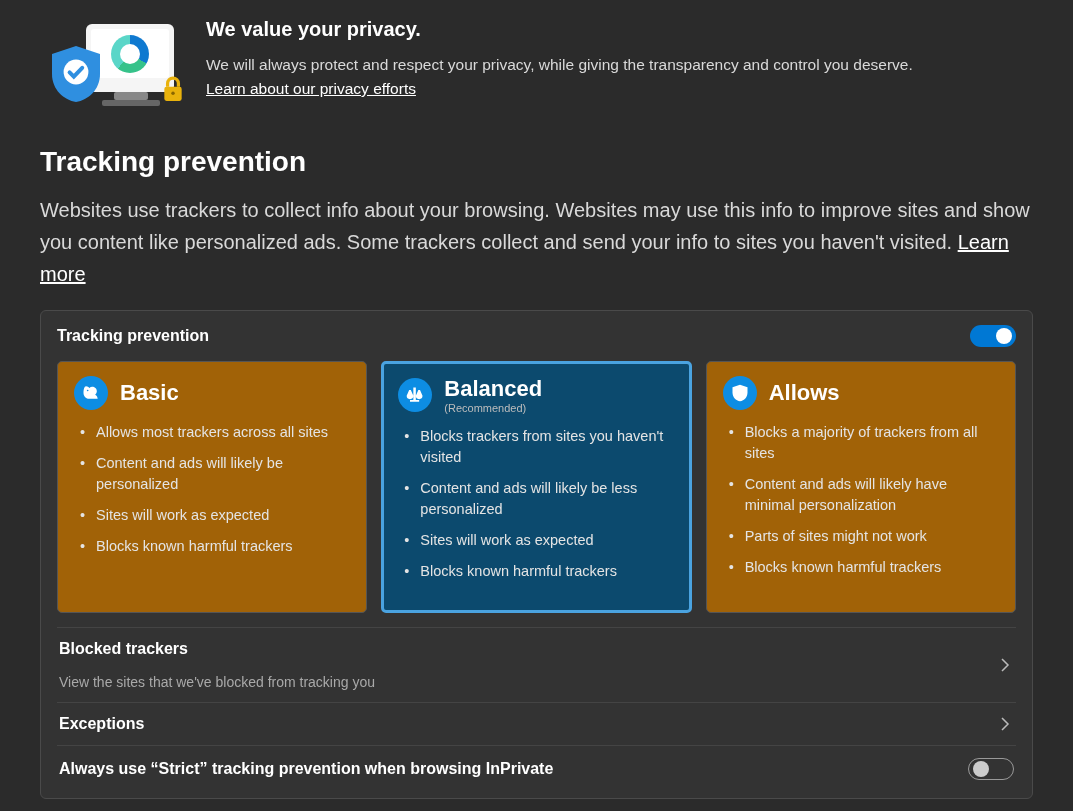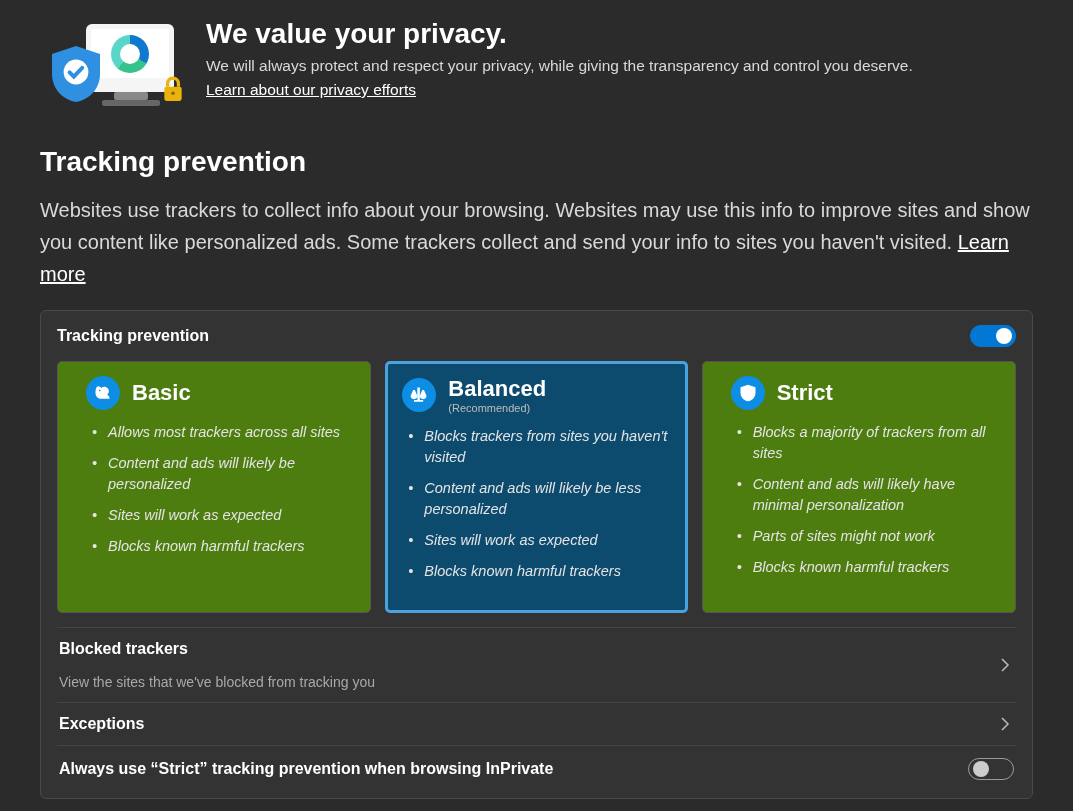--- a/index.html
+++ b/index.html
@@ -20,21 +20,21 @@
   .hero-ill { width: 140px; height: 92px; flex: 0 0 140px; position: relative; }
   .monitor { position:absolute; left:46px; top:6px; width:88px; height:68px; background:#f5f5f5; border-radius:6px; }
   .monitor-inner { position:absolute; left:5px; top:5px; right:5px; bottom:14px; background:#fff; border-radius:3px; display:flex; align-items:center; justify-content:center;}
   .monitor-stand { position:absolute; left:74px; top:74px; width:34px; height:8px; background:#888; border-radius:2px;}
   .monitor-base { position:absolute; left:62px; top:82px; width:58px; height:6px; background:#666; border-radius:2px;}
   .edge-logo { width:38px; height:38px; border-radius:50%; background: conic-gradient(#0f79d0 0 120deg,#36c28a 120deg 220deg,#5ad6c8 220deg 360deg); position:relative;}
   .edge-logo::after{content:"";position:absolute;inset:9px;border-radius:50%;background:#fff;}
   .shield-blue { position:absolute; left:12px; top:28px; width:48px; height:56px; }
   .lock { position:absolute; left:122px; top:58px; width:22px; height:26px; }
 
-  .hero-text h1 { font-size: 28px; font-weight:600; margin-bottom:4px; color:#fff;}
+  .hero-text h1 { font-size: 20px; font-weight:600; margin-bottom:12px; color:#fff;}
   .hero-text p { font-size:15.5px; line-height:1.55; color:#d9d9d9; max-width:740px;}
 
   
   .section-title { font-size: 28px; font-weight:600; color:#fff; margin-bottom:16px;}
   .section-desc { font-size:20px; line-height:1.6; color:#d9d9d9; margin-bottom:20px; }
 
   
   .panel { background:#333333; border:1px solid #4a4a4a; border-radius:6px; padding:14px 16px 6px 16px;}
   .panel-head { display:flex; align-items:center; justify-content:space-between; margin-bottom:14px;}
   .panel-head-label { font-size:16px; font-weight:600; color:#fff;}
@@ -42,29 +42,29 @@
   
   .toggle { width:46px; height:22px; border-radius:12px; position:relative; cursor:pointer; }
   .toggle.on { background:#0078d4; }
   .toggle.off { background:transparent; border:1px solid #999; }
   .toggle .knob { position:absolute; top:3px; width:16px; height:16px; border-radius:50%; background:#fff;}
   .toggle.on .knob { right:4px; }
   .toggle.off .knob { left:4px; background:#ccc; top:2px; width:16px; height:16px;}
 
   
   .cards { display:flex; gap:14px; margin-bottom:14px;}
-  .card { flex:1; border:1px solid #555; border-radius:5px; padding:14px 16px 20px 28px; cursor:pointer; background:#4d7c0f;}
+  .card { flex:1; border:1px solid #555; border-radius:5px; padding:14px 16px 20px 16px; cursor:pointer; background:#a16207;}
   .card.selected { border:3px solid #4aa3e0; background:#0c4a6e; padding:12px 14px 18px 14px;}
   .card-head { display:flex; align-items:center; gap:12px; margin-bottom:12px;}
   .card-icon { width:34px; height:34px; border-radius:50%; background:#0d8de3; display:flex; align-items:center; justify-content:center; flex:0 0 34px;}
   .card-icon svg { width:20px; height:20px; fill:#fff;}
   .card-title-wrap { display:flex; flex-direction:column; }
   .card-title { font-size:22px; font-weight:600; color:#fff;}
   .card-sub { font-size:11px; color:#bdbdbd;}
-  .card ul { list-style:none; padding-left:4px;font-style:italic;}
+  .card ul { list-style:none; padding-left:4px;}
   .card li { position:relative; padding-left:18px; font-size:14.5px; line-height:1.45; margin-bottom:10px; color:#e4e4e4;}
   .card li::before { content:"•"; position:absolute; left:2px; top:0; color:#e4e4e4;}
 
   
   .row { display:flex; align-items:center; justify-content:space-between; padding:12px 2px; border-top:1px solid #444; cursor:pointer;}
   .row:first-of-type { border-top:none;}
   .row-main { display:flex; flex-direction:column; gap:16px;}
   .row-title { font-size:16px; font-weight:600; color:#fff;}
   .row-desc { font-size:14px; color:#a9a9a9;}
   .chev { width:18px; height:18px; }
@@ -156,21 +156,21 @@
     </div>
 
     <div class="card">
       <div class="card-head">
         <div class="card-icon">
           <svg viewBox="0 0 24 24">
               <path d="M12 2l9 3v6c0 6-4 10-9 11-5-1-9-5-9-11V5l9-3z"></path>
             </svg>
         </div>
         <div class="card-title-wrap">
-          <div class="card-title">Strict</div>
+          <div class="card-title">Allows</div>
         </div>
       </div>
       <ul>
         <li>Blocks a majority of trackers from all sites</li>
         <li>Content and ads will likely have minimal personalization</li>
         <li>Parts of sites might not work</li>
         <li>Blocks known harmful trackers</li>
       </ul>
     </div>
   </div>

